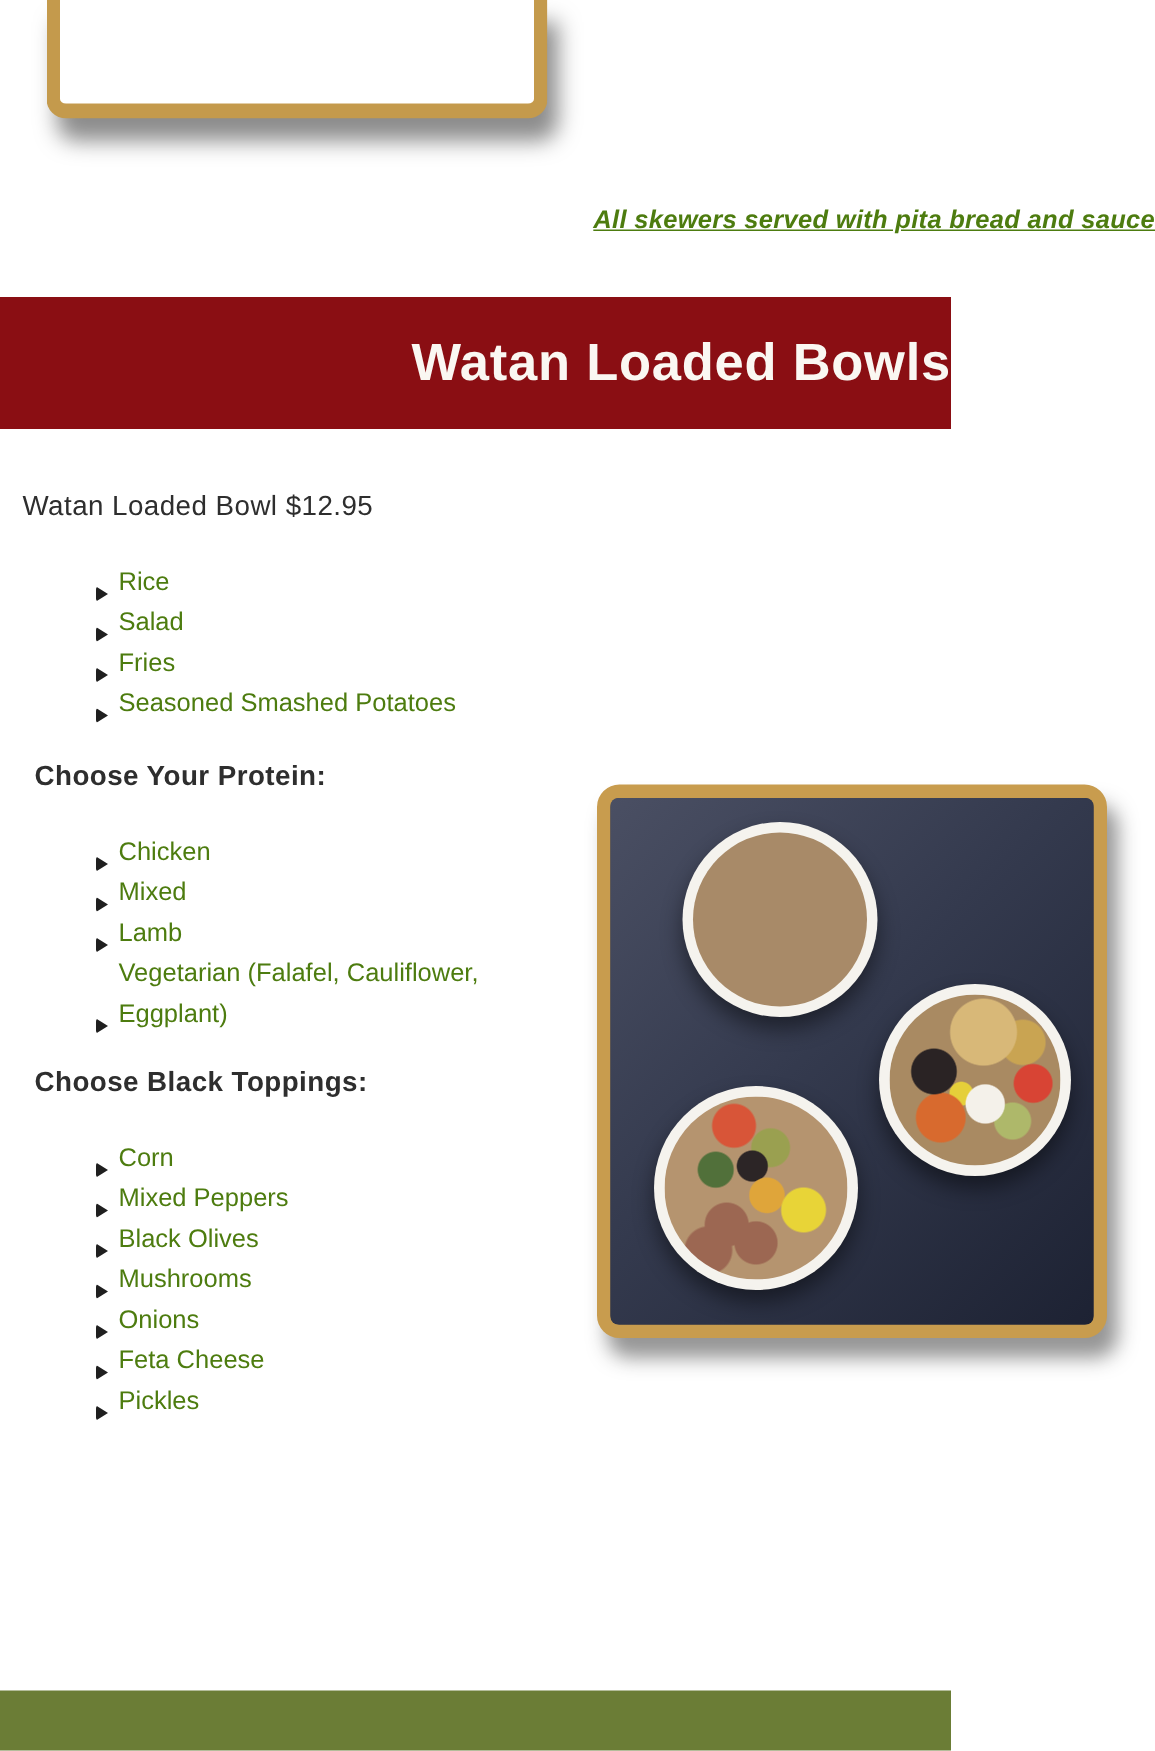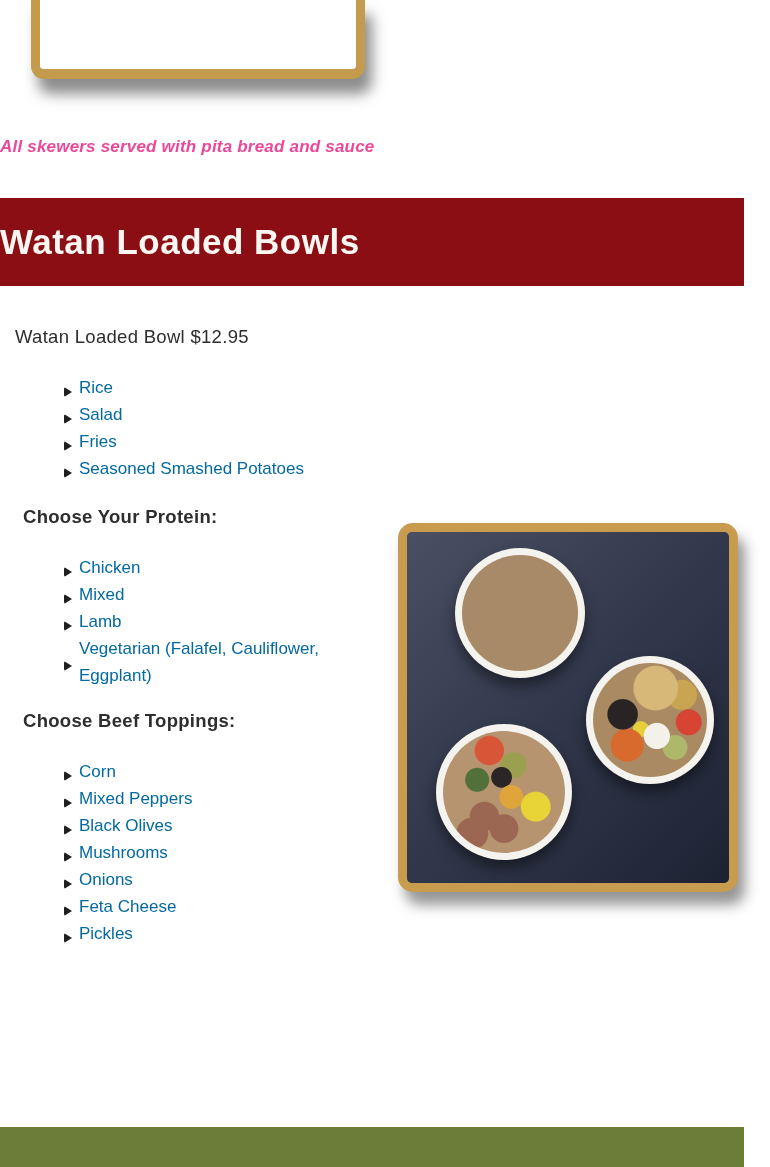--- a/index.html
+++ b/index.html
@@ -24,34 +24,35 @@
     border-right-width: 9px;
     border-bottom-width: 10px;
     border-radius: 0 0 13px 13px;
     box-shadow: 7px 15px 14px rgba(45,45,45,0.55);
   }
 
   
   .caption {
     margin: 58px 0 41px 0;
     height: 20px;
-    text-align: left;
+    text-align: right;
     font-size: 17px;
     font-weight: bold;
     font-style: italic;
-    color: #ec4899;
+    color: #4d7c0f;
     letter-spacing: 0.2px;
+    text-decoration: underline;
   }
 
   
   .banner {
-    width: 744px;
+    width: 634px;
     display: flex;
     align-items: center;
-    justify-content: flex-start;
+    justify-content: flex-end;
     overflow: hidden;
     margin-top: 28px;
   }
   .banner.red  { height: 88px; background: #8a0e13; }
   .banner.green { height: 68px; background: #6b7d36; align-items: flex-start; }
   .banner h2 {
     margin: 0;
     color: #faf7f2;
     font-weight: bold;
     letter-spacing: 0.5px;
@@ -87,24 +88,24 @@
   .group-heading.g1 { padding-top: 36px; }
   .group-heading.g2 { padding-top: 25px; }
   .group-heading.g3 { padding-top: 22px; }
   ul.options {
     list-style: none;
     margin: 28px 0 0 0;
     padding: 0 0 0 64px;
   }
   li.option {
     display: flex;
-    align-items: center;
+    align-items: flex-end;
     line-height: 27px;
     font-size: 17px;
-    color: #0369a1;
+    color: #4d7c0f;
   }
   .tri {
     flex: none;
     width: 0; height: 0;
     border-left: 8px solid #1f1f1f;
     border-top: 5.5px solid transparent;
     border-bottom: 5.5px solid transparent;
     border-radius: 2px;
     margin: 8px 7px 0 0;
   }
@@ -232,21 +233,21 @@
       <li class="option">
           <span class="tri"></span>
           <span class="opt-text">Lamb</span>
         </li>
       <li class="option">
           <span class="tri"></span>
           <span class="opt-text">Vegetarian (Falafel, Cauliflower, Eggplant)</span>
         </li>
     </ul>
 
-    <h4 class="group-heading g3">Choose Beef Toppings:</h4>
+    <h4 class="group-heading g3">Choose Black Toppings:</h4>
     <ul class="options">
       <li class="option">
           <span class="tri"></span>
           <span class="opt-text">Corn</span>
         </li>
       <li class="option">
           <span class="tri"></span>
           <span class="opt-text">Mixed Peppers</span>
         </li>
       <li class="option">

